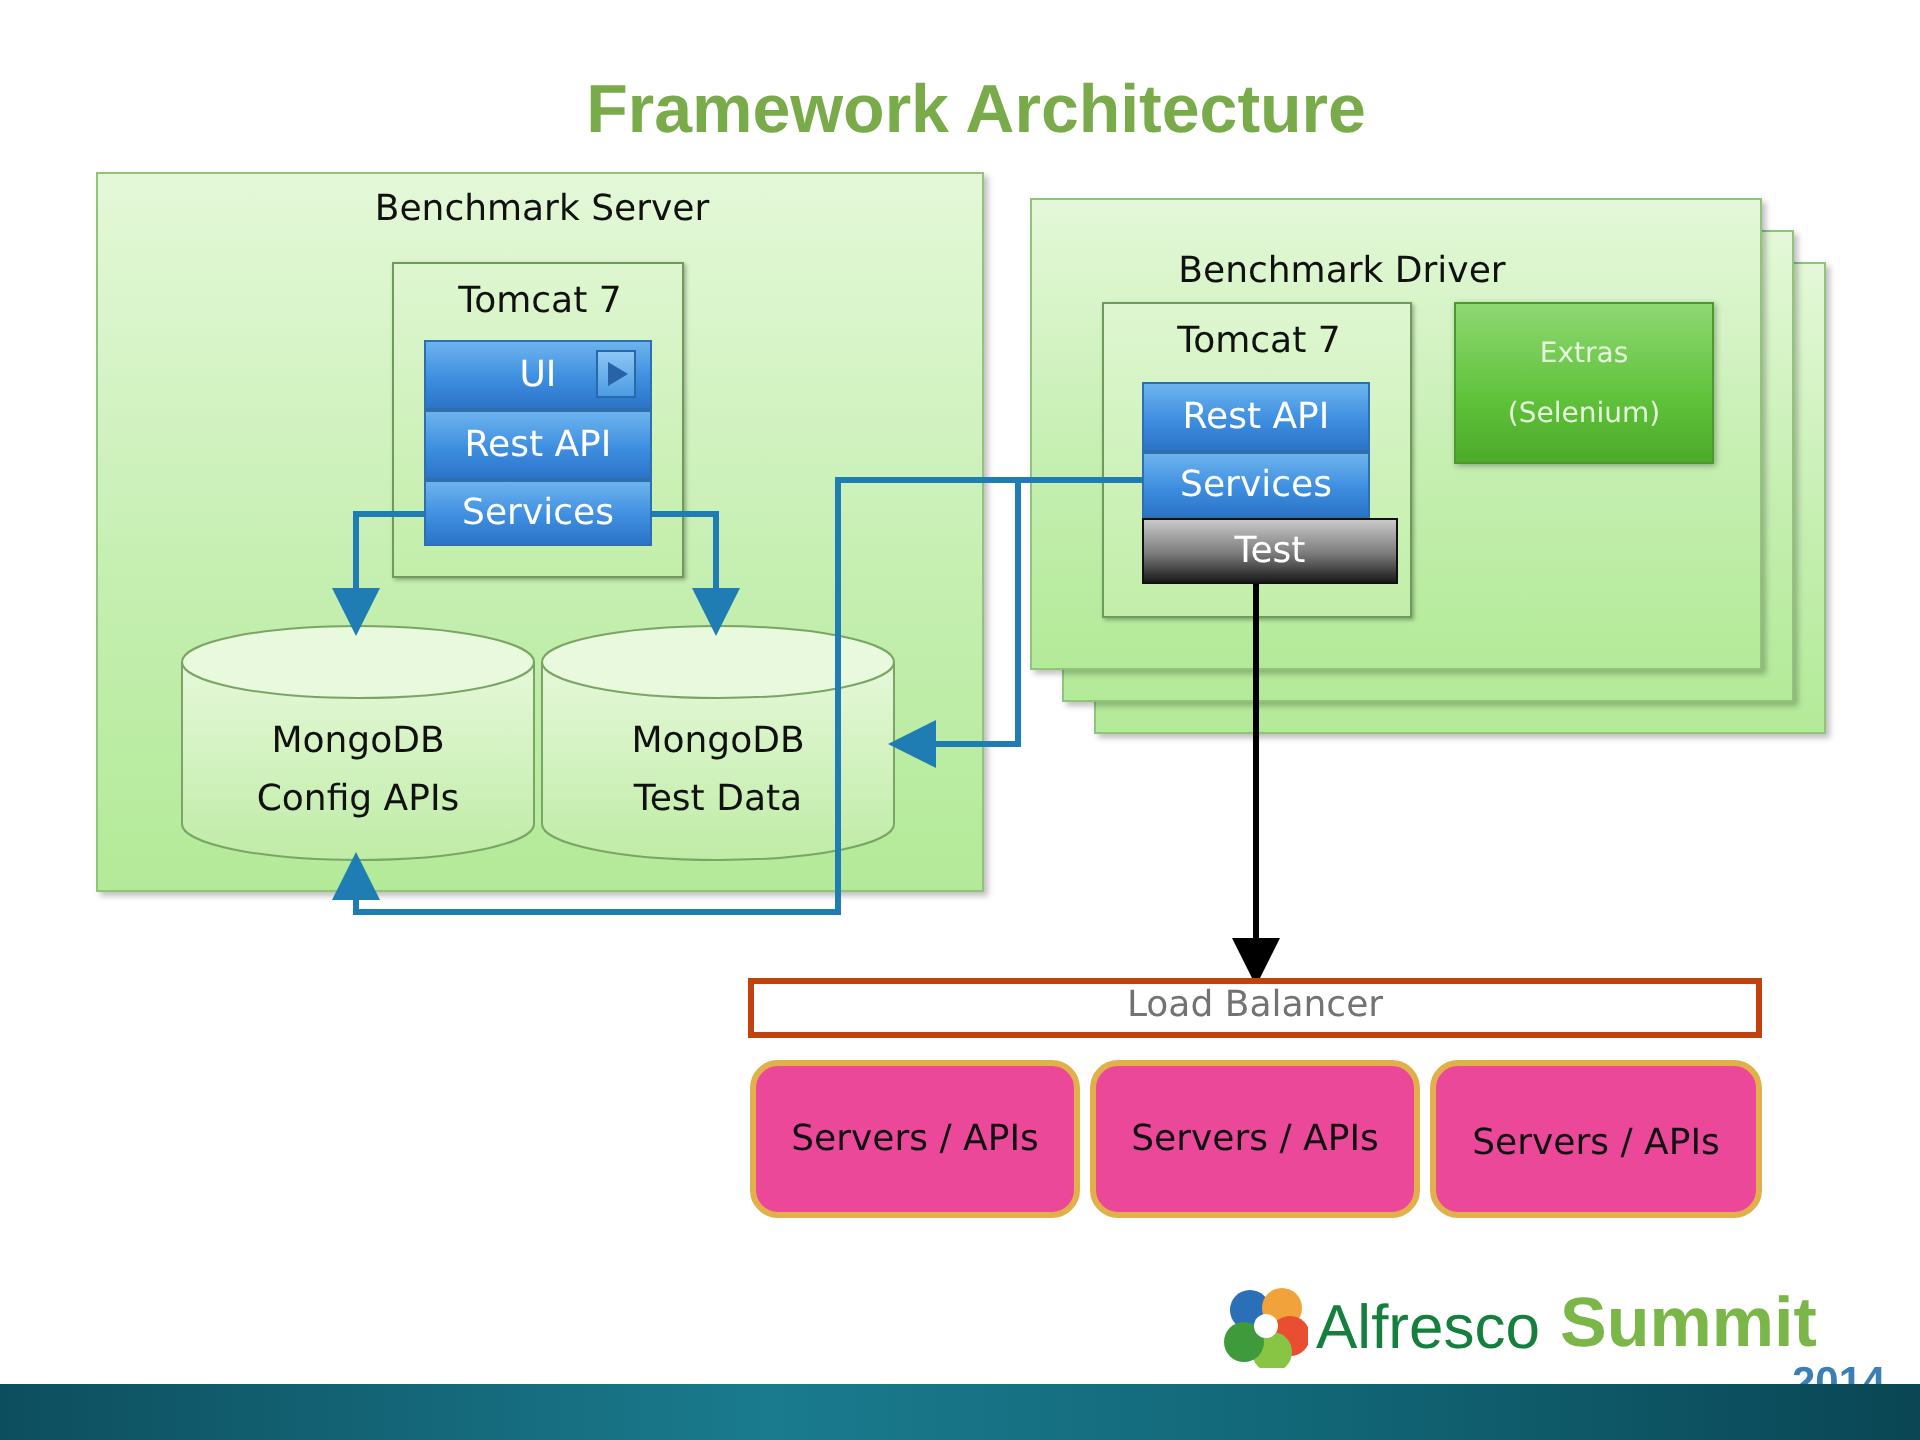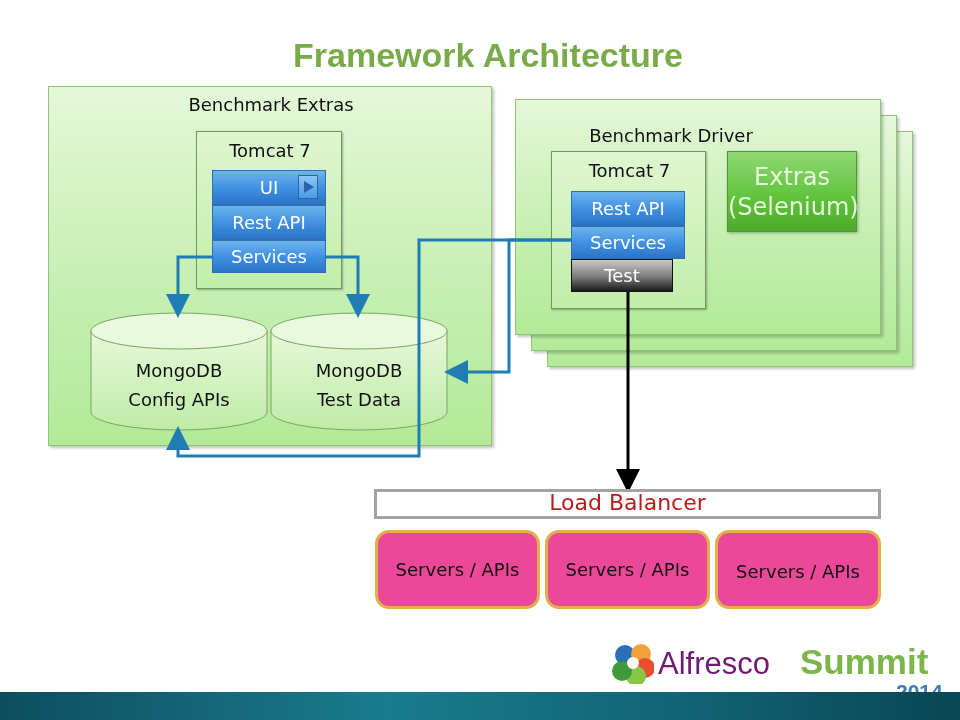--- a/index.html
+++ b/index.html
@@ -4,36 +4,36 @@
   <style>
     html, body { margin: 0; padding: 0; }
     body { width: 960px; height: 720px; position: relative; overflow: hidden; background: #ffffff; font-family: "DejaVu Sans", sans-serif; }
     .abs { position: absolute; box-sizing: border-box; }
     .title { left: 0; width: 960px; top: 36px; text-align: center; font-family: "Liberation Sans", sans-serif; font-weight: bold; font-size: 34px; color: #7aab4a; padding-left: 16px; }
     .panel { background: linear-gradient(180deg, #e4f8d8 0%, #c6efb2 55%, #b3ea98 100%); border: 1px solid #93c27c; box-shadow: 2px 2px 3px rgba(0,0,0,0.25); }
     .label { font-size: 18px; color: #111; text-align: center; }
     .inner { background: linear-gradient(180deg, #def6d0 0%, #c2eea9 100%); border: 1px solid #6f9a5c; box-shadow: 1px 1px 2px rgba(0,0,0,0.3); }
     .blue { background: linear-gradient(180deg, #6db4ee 0%, #3e8ee0 55%, #2b74c8 100%); color: #fff; font-size: 18px; text-align: center; border: 1px solid #2f6fb0; }
     .dark { background: linear-gradient(180deg, #c9c9c9 0%, #7a7a7a 55%, #1a1a1a 100%); color: #fff; font-size: 18px; text-align: center; border: 1px solid #111; }
-    .extras { background: linear-gradient(180deg, #8fd873 0%, #5fc23a 60%, #4daa2a 100%); color: #e6f6dd; font-size: 24px; text-align: center; border: 1px solid #4a9a2e; box-shadow: 1px 1px 3px rgba(0,0,0,0.3); line-height: 30px; padding-top: 10px; }
-    .lb { border: 3px solid #a3a3a3; background: #fff; font-size: 22px; text-align: center; color: #b91c1c; line-height: 22px; }
+    .extras { background: linear-gradient(180deg, #8fd873 0%, #5fc23a 60%, #4daa2a 100%); color: #e6f6dd; font-size: 14px; text-align: center; border: 1px solid #4a9a2e; box-shadow: 1px 1px 3px rgba(0,0,0,0.3); line-height: 30px; padding-top: 10px; }
+    .lb { border: 3px solid #c2410c; background: #fff; font-size: 18px; text-align: center; color: #737373; line-height: 22px; }
     .srv { border: 3px solid #e2b04a; background: #ec4899; border-radius: 14px; font-size: 18px; text-align: center; color: #111; }
     .footer { left: 0; top: 692px; width: 960px; height: 28px; background: linear-gradient(90deg, #0d4e5e 0%, #1a7b8e 40%, #116575 70%, #0a4654 100%); }
-    .logo-a { font-family: "Liberation Sans", sans-serif; font-size: 31px; color: #701a75; }
+    .logo-a { font-family: "Liberation Sans", sans-serif; font-size: 31px; color: #15803d; }
     .logo-s { font-family: "Liberation Sans", sans-serif; font-weight: bold; font-size: 35px; color: #7ab648; }
     .logo-y { font-family: "Liberation Sans", sans-serif; font-weight: bold; font-size: 21px; color: #3c7fb5; }
     svg.wires { position: absolute; left: 0; top: 0; }
   </style>
 </head>
 <body>
 
 <div class="abs title">Framework Architecture</div>
 
 <div class="abs panel" style="left:48px;top:86px;width:444px;height:360px;">
-  <div class="abs label" style="left:0;top:7px;width:444px;">Benchmark Extras</div>
+  <div class="abs label" style="left:0;top:7px;width:444px;">Benchmark Server</div>
 </div>
 
 <div class="abs inner" style="left:196px;top:131px;width:146px;height:158px;">
   <div class="abs label" style="left:0;top:8px;width:146px;">Tomcat 7</div>
 </div>
 <div class="abs blue" style="left:212px;top:170px;width:114px;height:35px;line-height:33px;">
   <span>UI</span>
   <span class="abs" style="left:85px;top:4px;width:20px;height:24px;background:linear-gradient(180deg,#8cc6f5,#4c9be3);border:1px solid #2a69a8;">
     <svg width="18" height="22" style="position:absolute;left:0;top:0;">
         <polygon points="5,5 15,11 5,17" fill="#2a62a8"></polygon>
@@ -47,21 +47,21 @@
 <div class="abs panel" style="left:531px;top:115px;width:366px;height:236px;"></div>
 <div class="abs panel" style="left:515px;top:99px;width:366px;height:236px;">
   <div class="abs label" style="left:0;top:25px;width:310px;">Benchmark Driver</div>
 </div>
 
 <div class="abs inner" style="left:551px;top:151px;width:155px;height:158px;">
   <div class="abs label" style="left:0;top:8px;width:155px;">Tomcat 7</div>
 </div>
 <div class="abs blue" style="left:571px;top:191px;width:114px;height:35px;line-height:33px;">Rest API</div>
 <div class="abs blue" style="left:571px;top:226px;width:114px;height:33px;line-height:32px;">Services</div>
-<div class="abs dark" style="left:571px;top:259px;width:102px;height:33px;line-height:31px;">Test</div>
+<div class="abs dark" style="left:571px;top:259px;width:128px;height:33px;line-height:31px;">Test</div>
 
 <div class="abs extras" style="left:727px;top:151px;width:130px;height:81px;">
   <div>Extras</div>
   <div>(Selenium)</div>
 </div>
 
 <svg class="wires" width="960" height="720">
   <defs>
     <linearGradient id="cylg" x1="0" y1="0" x2="0" y2="1">
       <stop offset="0" stop-color="#e6f8da"></stop>
@@ -114,17 +114,17 @@
 <div class="abs" style="left:612px;top:640px;width:340px;height:48px;">
   <svg class="abs" width="42" height="42" style="left:0;top:2px;">
     <circle cx="13" cy="13" r="10" fill="#2a6fb8"></circle>
     <circle cx="29" cy="12" r="10" fill="#f2a23a"></circle>
     <circle cx="33" cy="26" r="10" fill="#e84e2f"></circle>
     <circle cx="24" cy="34" r="10" fill="#88c544"></circle>
     <circle cx="10" cy="29" r="10" fill="#3f9a3b"></circle>
     <circle cx="21" cy="21" r="6" fill="#ffffff"></circle>
   </svg>
   <span class="abs logo-a" style="left:46px;top:6px;">Alfresco</span>
-  <span class="abs logo-s" style="left:188px;top:2px;">Summit</span>
+  <span class="abs logo-s" style="left:168px;top:2px;">Summit</span>
   <span class="abs logo-y" style="left:284px;top:16px;margin-top:24px;">2014</span>
 </div>
 
 <div class="abs footer"></div>
 
 </body></html>

